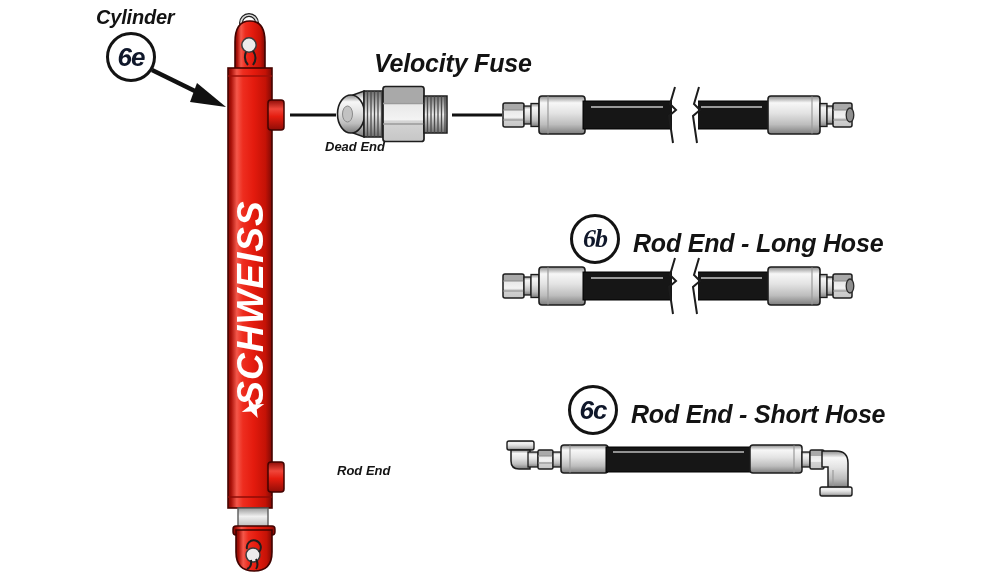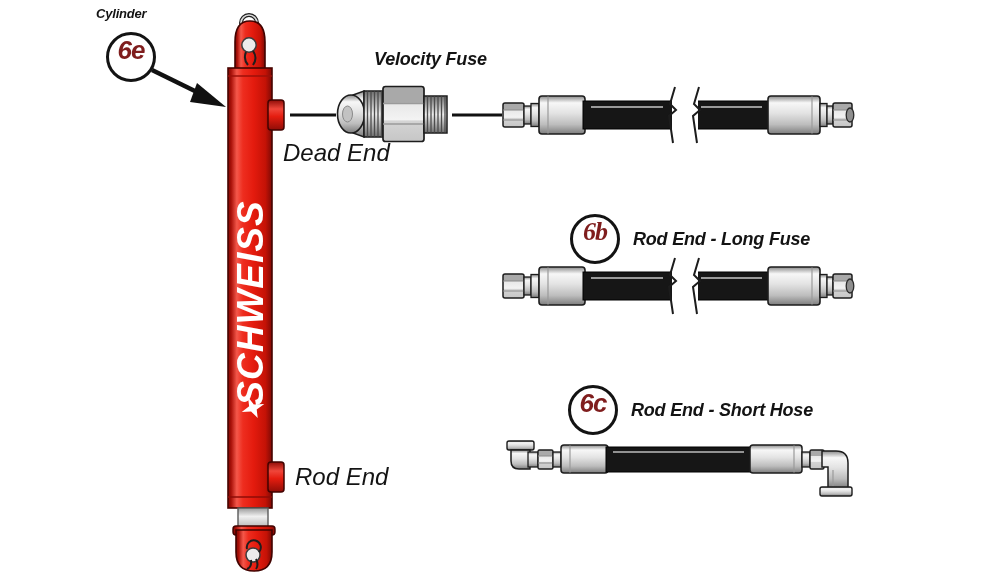--- a/index.html
+++ b/index.html
@@ -4,31 +4,31 @@
 <style>
   html,body{margin:0;padding:0;background:#fff;}
   .canvas{
     position:relative;width:990px;height:580px;background:#ffffff;overflow:hidden;
     font-family:"Liberation Sans","DejaVu Sans",sans-serif;
   }
   .art-layer{position:absolute;left:0;top:0;width:990px;height:580px;}
   .callout{
     position:absolute;width:50px;height:50px;box-sizing:border-box;
     border:3.5px solid #131313;border-radius:50%;background:#ffffff;
-    display:flex;align-items:flex-start;justify-content:center;
-    font-style:italic;font-weight:700;font-size:26px;color:#7f1d1d;letter-spacing:-1px;
+    display:flex;align-items:center;justify-content:center;
+    font-style:italic;font-weight:700;font-size:26px;color:#0f172a;letter-spacing:-1px;
   }
   .part-label{
-    position:absolute;font-style:italic;font-weight:700;font-size:18px;
+    position:absolute;font-style:italic;font-weight:700;font-size:25px;
     color:#131313;white-space:nowrap;letter-spacing:-0.2px;
   }
-  .title-label{font-size:13px;}
+  .title-label{font-size:20px;}
   .port-label{
-    position:absolute;font-style:italic;font-weight:400;font-size:24px;
-    color:#141414;white-space:nowrap;
+    position:absolute;font-style:italic;font-weight:700;font-size:13px;
+    color:#141414;white-space:nowrap;margin-left:42px;
   }
 </style>
 </head>
 <body>
 
 <div class="canvas">
 
   <svg class="art-layer" viewBox="0 0 990 580" xmlns="http://www.w3.org/2000/svg">
     <defs>
       <linearGradient id="redH" x1="0" y1="0" x2="1" y2="0">
@@ -177,19 +177,19 @@
     </div>
   <div class="callout" style="left:570px;top:214px;font-family:Liberation Serif, serif;">
       <span>6b</span>
     </div>
   <div class="callout" style="left:568px;top:385px;">
       <span>6c</span>
     </div>
 
   <div class="part-label title-label" style="left:96px;top:6px;">Cylinder</div>
   <div class="part-label" style="left:374px;top:49px;">Velocity Fuse</div>
-  <div class="part-label" style="left:633px;top:229px;">Rod End - Long Fuse</div>
+  <div class="part-label" style="left:633px;top:229px;">Rod End - Long Hose</div>
   <div class="part-label" style="left:631px;top:400px;">Rod End - Short Hose</div>
 
   <div class="port-label" style="left:283px;top:139px;">Dead End</div>
   <div class="port-label" style="left:295px;top:463px;">Rod End</div>
 
 </div>
 
 </body></html>

